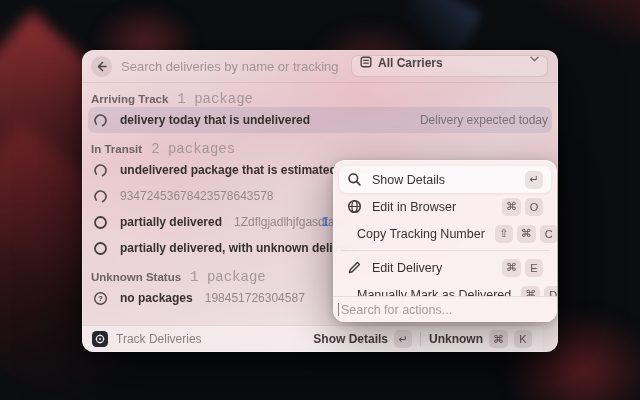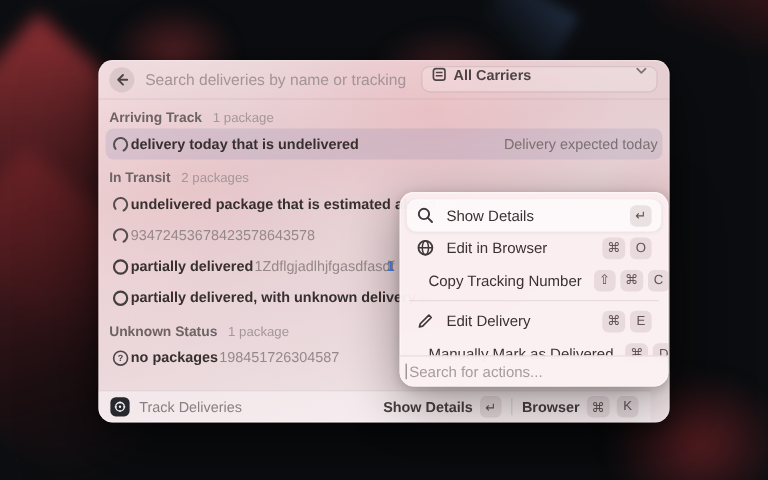--- a/index.html
+++ b/index.html
@@ -51,22 +51,22 @@
   .carrier-dd { width:197px; height:22px; flex:0 0 auto; display:flex; align-items:flex-start; gap:6px;
     padding:0 8px; border:1px solid rgba(92,62,66,0.15); border-radius:7px;
     background:rgba(255,255,255,0.22); cursor:pointer; }
   .carrier-label { font-size:12px; font-weight:600; color:#4c4445; }
   .carrier-dd .chev { margin-left:auto; }
 
   
   .w-list { position:relative; padding:0 6px; }
   .sec-header { display:flex; align-items:center; gap:9px; height:24px; padding:7px 3px 0; }
   .sec-title { font-size:11.5px; font-weight:700; color:#6d6264; }
-  .sec-count { font-size:11px; font-weight:500; color:#a59799; }
-  .row { position:relative; display:flex; align-items:center; gap:1px; height:26px;
+  .sec-count { font-size:14px; font-weight:500; color:#a59799;font-family:Liberation Mono, monospace; }
+  .row { position:relative; display:flex; align-items:center; gap:12px; height:26px;
     padding:0 4px; border-radius:7px; cursor:pointer; }
   .row.selected { background:rgba(112,116,172,0.17); }
   .row-icon { flex:0 0 auto; display:flex; align-items:center; justify-content:center; width:16px; }
   .row-title { font-size:12px; font-weight:600; color:#37302f; white-space:nowrap; }
   .row-tracking { font-size:12px; color:#95888a; white-space:nowrap; }
   .spacer { flex:1; }
   .row-status { font-size:12px; color:#7b7072; white-space:nowrap; }
   .row-acc-cut { position:absolute; left:234px; top:6px; font-size:12px; font-weight:600; color:#4b7ce4; }
 
   
@@ -232,21 +232,21 @@
         </svg>
       </span>
       <span class="f-app">Track Deliveries</span>
       <span class="spacer"></span>
       <div class="f-group">
         <span class="f-action">Show Details</span>
         <span class="key">↵</span>
       </div>
       <span class="f-vsep"></span>
       <div class="f-group">
-        <span class="f-action">Browser</span>
+        <span class="f-action">Unknown</span>
         <span class="key">⌘</span>
         <span class="key">K</span>
       </div>
     </div>
   </div>
 
   <div class="action-menu">
 
     <div class="menu-item selected">
       <svg width="15" height="15" viewBox="0 0 15 15">

